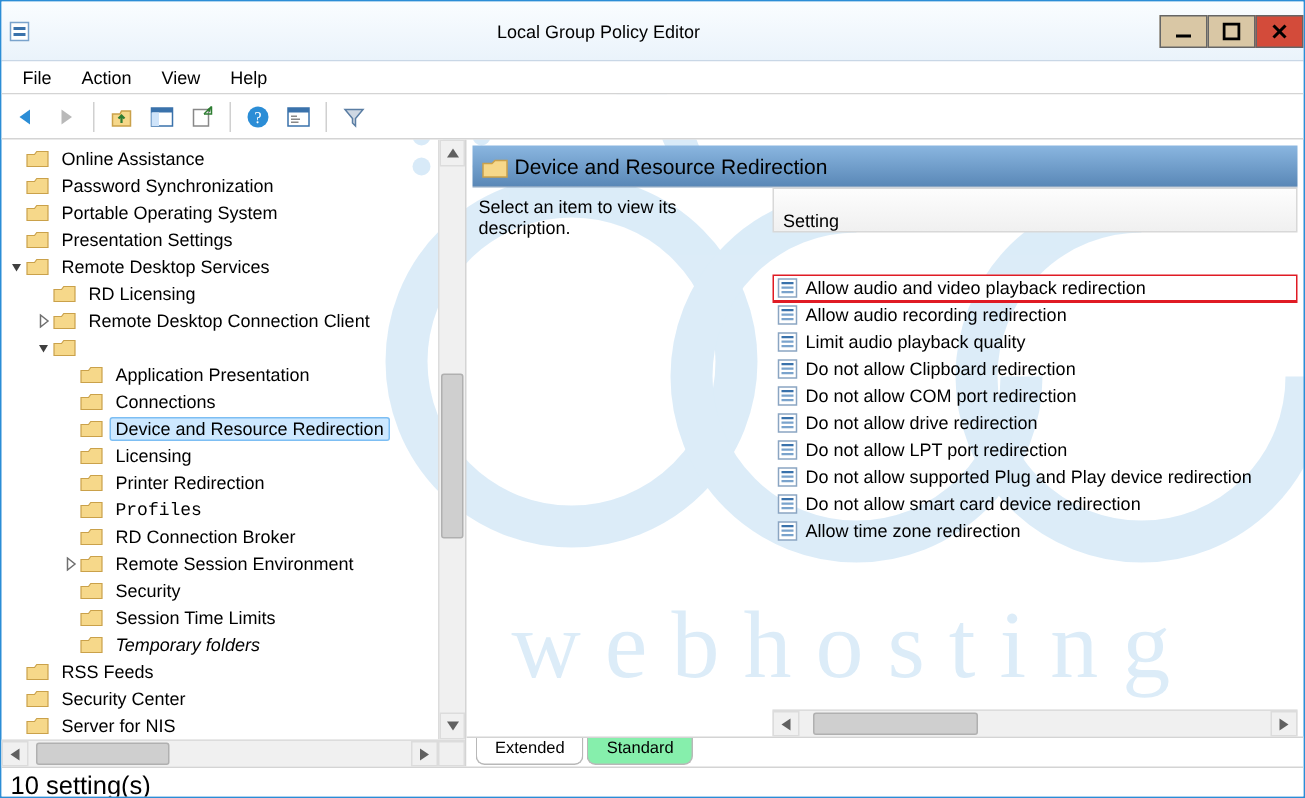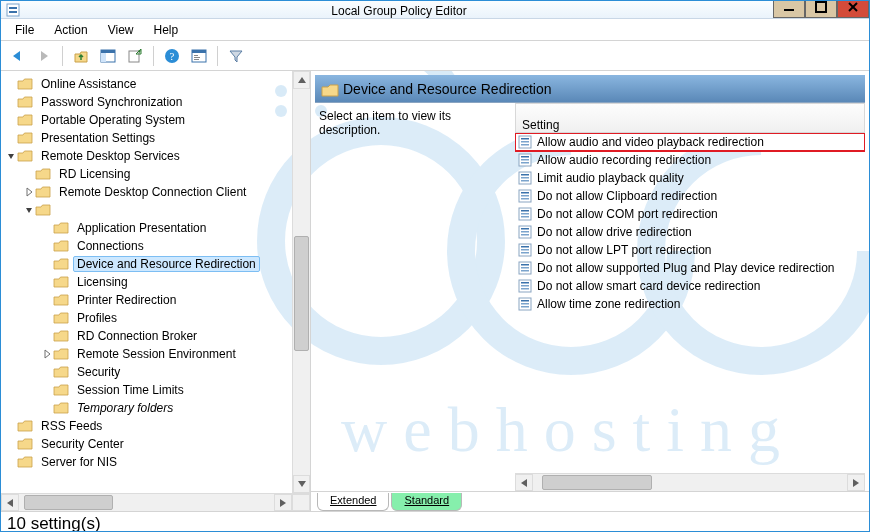--- a/index.html
+++ b/index.html
@@ -21,24 +21,24 @@
   .watermark {
     position: absolute;
     left: 220px; top: 60px;
     width: 740px; height: 430px;
     pointer-events: none;
     z-index: 0;
     opacity: 0.18;
   }
   
   .titlebar {
-    height: 18px;
+    height: 40px;
     background: linear-gradient(#fafdff,#eaf3fb);
     border-bottom: 1px solid #c9d7e6;
-    display: flex; align-items: flex-end;
+    display: flex; align-items: center;
     position: relative; z-index: 2;
   }
   .titlebar .title {
     flex: 1; text-align: center;
     font-size: 12px;
   }
   .winbtns { display: flex; }
   .winbtn {
     width: 32px; height: 22px;
     margin-top: 0; margin-right: 0;
@@ -195,20 +195,21 @@
   .col-header {
     height: 20px;
     border: 1px solid #d8d8d8;
     background: linear-gradient(#fdfdfd,#f0f0f0);
     padding: 14px 6px;
   }
   .settings-list {
     flex:1;
     overflow:hidden;
     border-left:0;
+    margin-top:28px;
   }
   .setting-row {
     display: flex; align-items: center;
     height: 18px;
     padding-left: 2px;
     cursor: default;
   }
   .setting-row .sicon {
     width: 16px; height: 16px;
     margin-right: 4px;
@@ -221,25 +222,25 @@
     background: #fff;
   }
 
   
   .rhscroll-row { height:18px; display:flex; margin: 0; border-top:1px solid #dcdcdc; background:#f0f0f0;}
   .rhscroll-row .htrack { flex:1; position:relative; }
 
   
   .tabs-row {
     height: 20px;
-    display: flex; align-items: flex-end;
+    display: flex; 
     padding-left: 6px;
     border-top: 1px solid #d4d4d4;
     background: #fff;
-    position: relative; z-index:2;text-decoration:underline;
+    position: relative; z-index:2;
   }
   .tab {
     height: 18px;
     padding: 1px 12px 0 12px;
     border: 1px solid #b8b8b8;
     border-top: none;
     border-radius: 0 0 6px 6px;
     margin-right: 2px;
     background: #86efac;
     font-size: 11px;
@@ -533,21 +534,21 @@
                 <div class="node">
                   <span class="caret blank"></span>
                   <span class="folder-icon">
                     <svg width="16" height="14">
                       <path d="M1 4h5l1.5-2H15v10H1z" class="ico-folder-fill" stroke="#caa14a" stroke-width="0.8"></path>
                     </svg>
                   </span>
                   <span class="node-label">Printer Redirection</span>
                 </div>
               </li>
-              <li style="padding-left: 36px;">
+              <li style="padding-left: 36px; font-family: Liberation Mono, monospace;">
                 <div class="node">
                   <span class="caret blank"></span>
                   <span class="folder-icon">
                     <svg width="16" height="14">
                       <path d="M1 4h5l1.5-2H15v10H1z" class="ico-folder-fill" stroke="#caa14a" stroke-width="0.8"></path>
                     </svg>
                   </span>
                   <span class="node-label">Profiles</span>
                 </div>
               </li>

